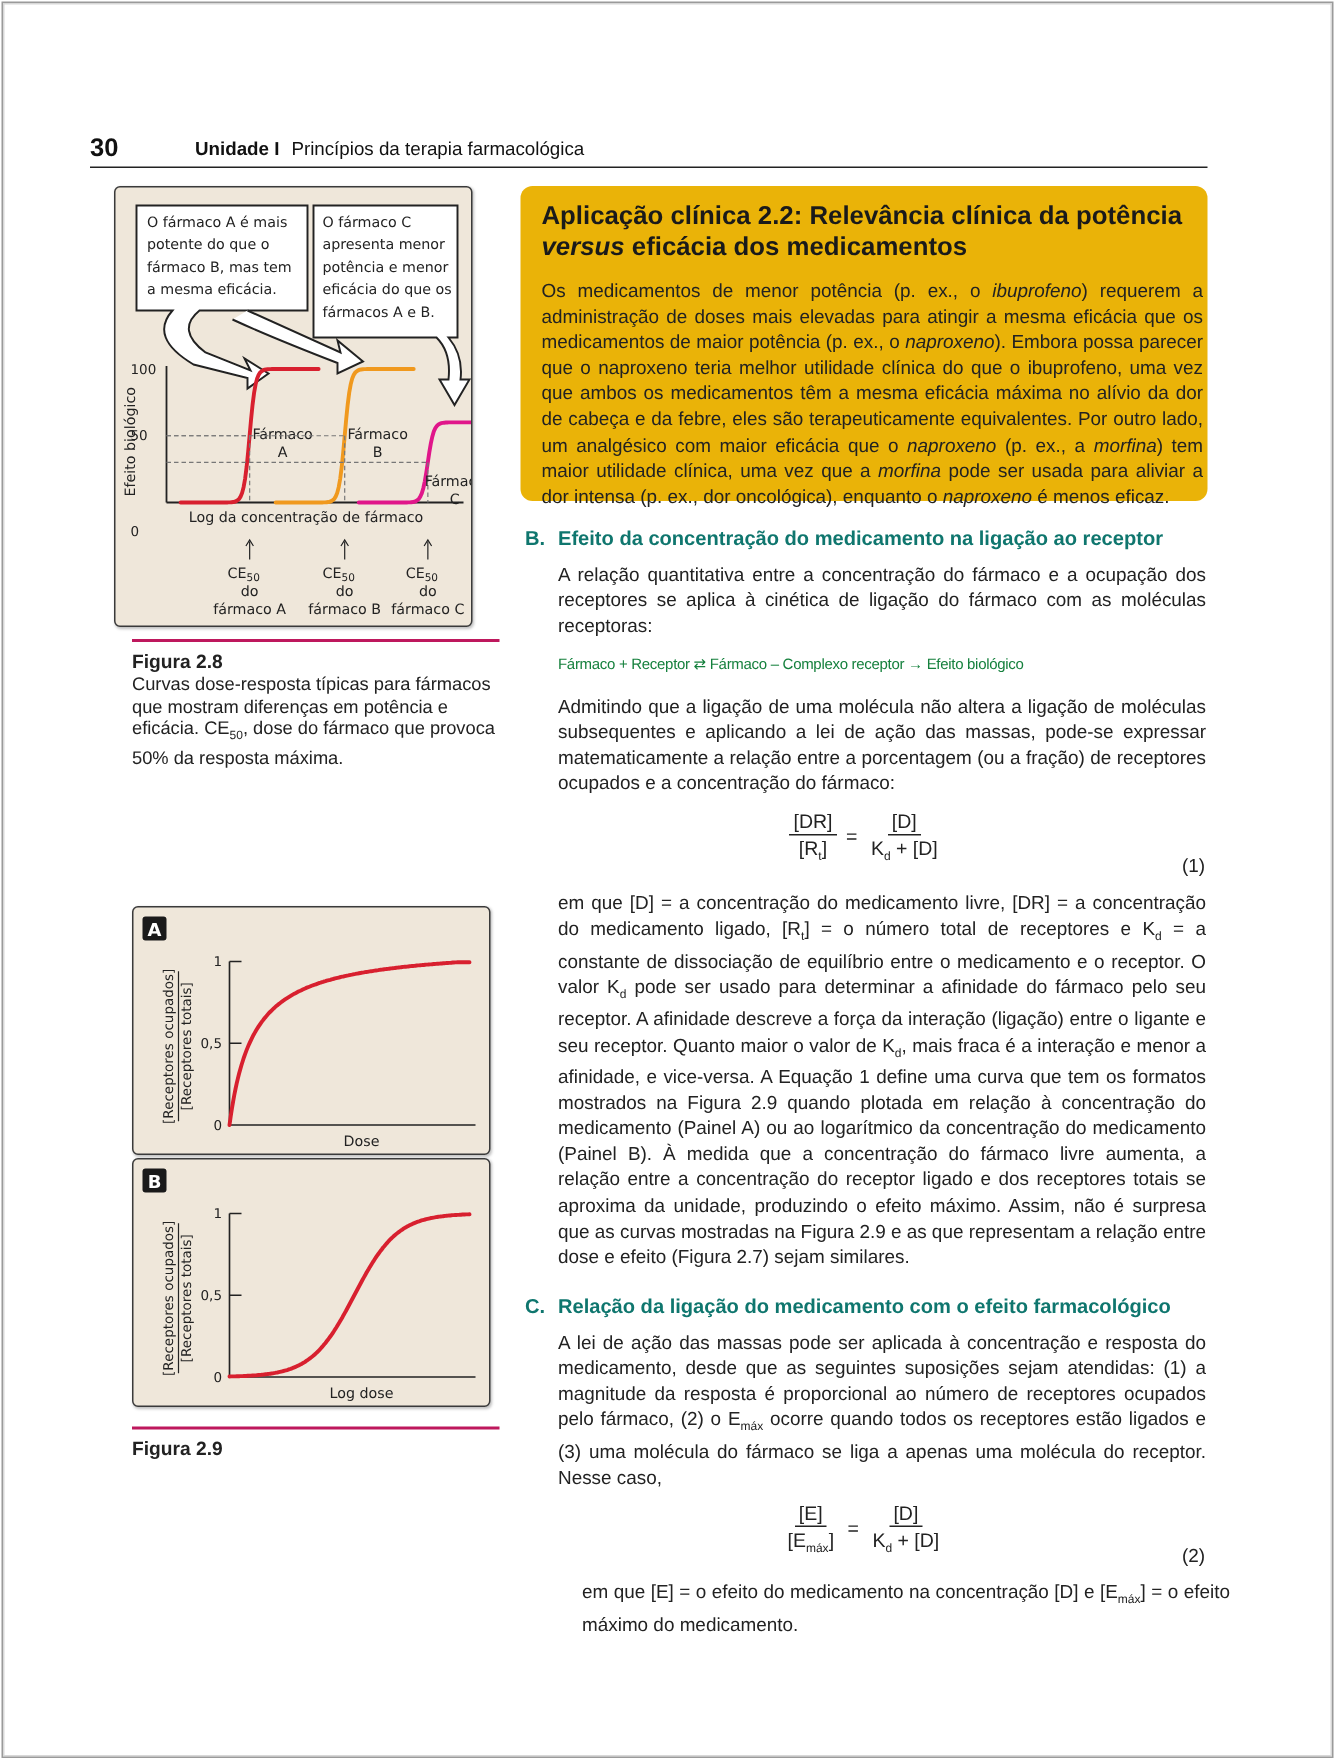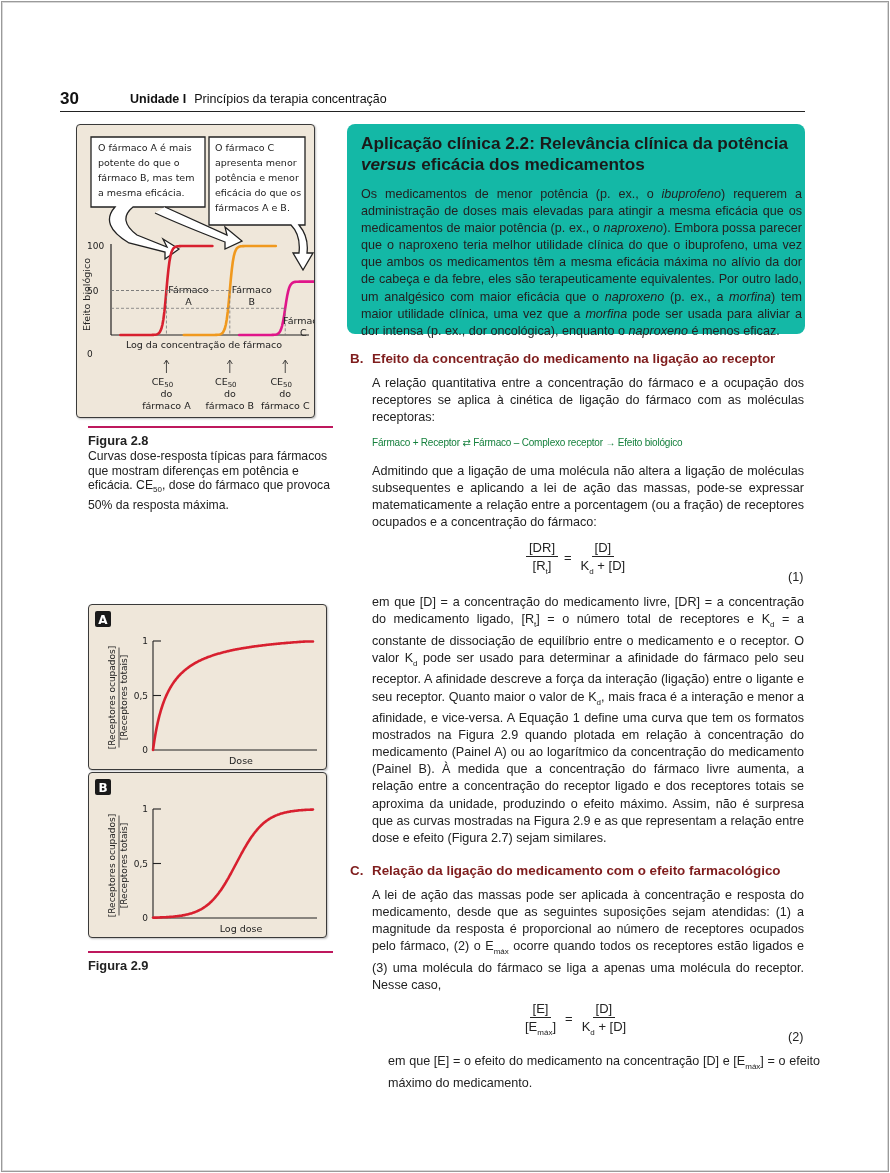--- a/index.html
+++ b/index.html
@@ -28,32 +28,32 @@
   svg text { font-family: "DejaVu Sans", sans-serif; }
   .fig-caption {
     position: absolute; left: 88px; width: 245px; border-top: 2px solid #be185d; padding-top: 6px;
     font-size: 12.2px; line-height: 14.3px; color: #222;
   }
   .fig-caption .fig-title { font-weight: bold; font-size: 12.8px; margin-bottom: 1px; }
 
   
   .clinical {
     position: absolute; left: 347px; top: 124px; width: 458px; height: 210px;
-    background: #14b8a6; border-radius: 8px;
+    background: #eab308; border-radius: 8px;
   }
   .clinical h2 {
     margin: 0; position: absolute; left: 14px; top: 9px; width: 430px;
     font-size: 17.2px; line-height: 21px; font-weight: bold; color: #1a1a1a;
   }
   .clinical p {
     margin: 0; position: absolute; left: 14px; top: 62px; width: 441px;
     font-size: 12.6px; line-height: 17.1px; text-align: justify; color: #222;
   }
   .section-head {
-    position: absolute; left: 350px; font-size: 13.4px; font-weight: bold; color: #7f1d1d;
+    position: absolute; left: 350px; font-size: 13.4px; font-weight: bold; color: #0f766e;
   }
   .section-head .letter { display: inline-block; width: 22px; }
   .body-text {
     position: absolute; left: 372px; width: 432px; margin: 0;
     font-size: 12.6px; line-height: 17.1px; text-align: justify; color: #222;
   }
   .reaction {
     position: absolute; left: 372px; width: 432px; font-size: 10px; color: #15803d; letter-spacing: -0.2px;
   }
   .eq {
@@ -67,21 +67,21 @@
   sub { font-size: 8px; }
 </style>
 </head>
 <body>
 
 <div class="page-frame"></div>
 
 <div class="running-head">
   <span class="page-num">30</span>
   <span class="unit">Unidade I</span>
-  <span class="chapter">Princípios da terapia concentração</span>
+  <span class="chapter">Princípios da terapia farmacológica</span>
 </div>
 
 <div class="figbox" style="left:76px; top:124px; width:237px; height:292px;">
   <svg id="fig28" width="237" height="292" style="position:absolute;left:0;top:0;">
 
     <g>
       <path d="M14,12 H128 V82 H56 Q40,95 60,110 L90,122 L86,114 L102,124 L88,134 L88,127 L52,118 Q22,100 38,82 H14 Z" fill="#fff" stroke="#222" stroke-width="1.3"></path>
       <path d="M88,82 Q110,92 150,110 L148,102 L165,116 L148,124 L148,117 Q104,100 78,88" fill="#fff" stroke="#222" stroke-width="1.3"></path>
       <rect x="15" y="13" width="112" height="68" fill="#fff"></rect>
       <text id="calloutA" font-size="9.5" fill="#222"><tspan x="21" y="26">O fármaco A é mais</tspan><tspan x="21" y="41">potente do que o</tspan><tspan x="21" y="56">fármaco B, mas tem</tspan><tspan x="21" y="71">a mesma eficácia.</tspan></text>

